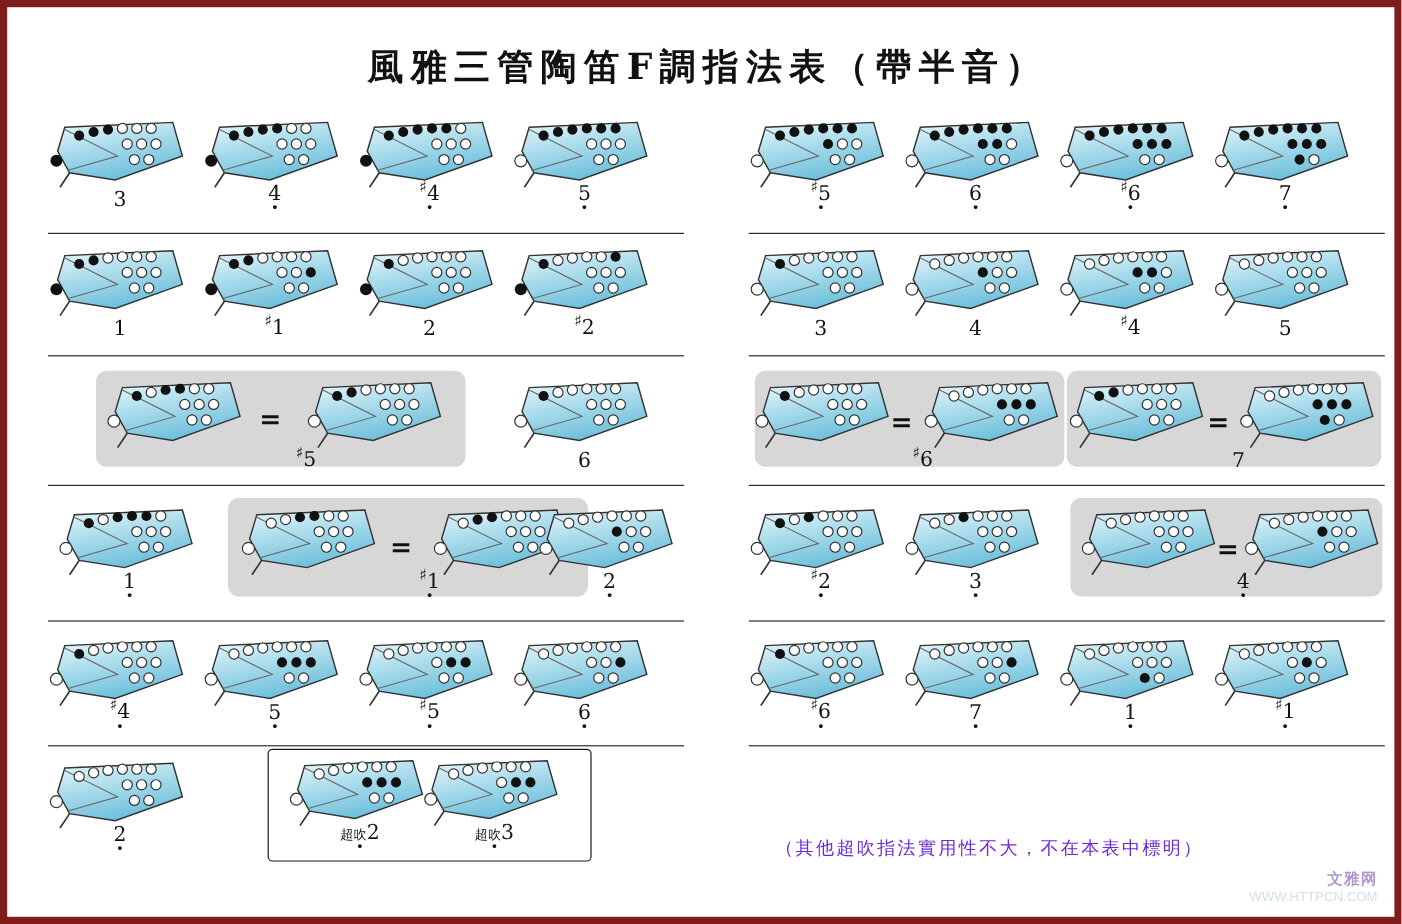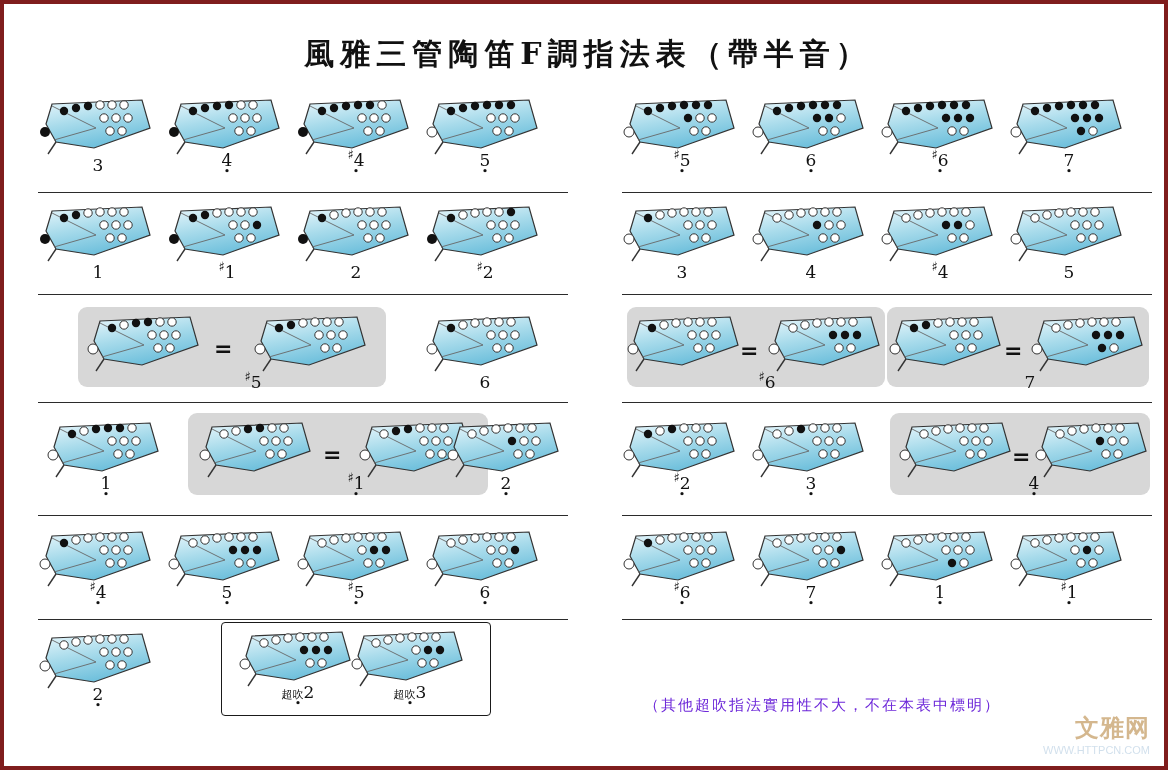--- a/index.html
+++ b/index.html
@@ -5,21 +5,21 @@
   html,body{margin:0;padding:0;}
   body{
     width:1168px;height:770px;
     background:#ffffff;
     font-family:"Liberation Serif", serif;
     position:relative;
     overflow:hidden;
   }
   #sheet{
     position:absolute;inset:0;
-    border:4px solid #7f1d1d;
+    border:6px solid #7f1d1d;
     box-sizing:border-box;
   }
   #title{
     position:absolute;
     top:30px;left:0;width:1168px;
     text-align:center;
     font-size:30px;
     letter-spacing:6px;
     font-weight:bold;
     color:#111;
@@ -87,21 +87,21 @@
   #watermark{
     position:absolute;
     right:14px;bottom:10px;
     opacity:.45;
     font-size:11px;
     color:#9bbbd6;
     text-align:right;
     font-family:"Liberation Sans", sans-serif;
   }
   #watermark .big{
-    display:block;font-size:24px;color:#a16207;font-weight:bold;letter-spacing:1px;
+    display:block;font-size:13px;color:#4c1d95;font-weight:bold;letter-spacing:1px;
   }
 </style>
 </head>
 <body>
 
 <div id="sheet">
 
   <div id="title">風雅三管陶笛F調指法表（帶半音）</div>
 
   <div class="column" id="col-left">

